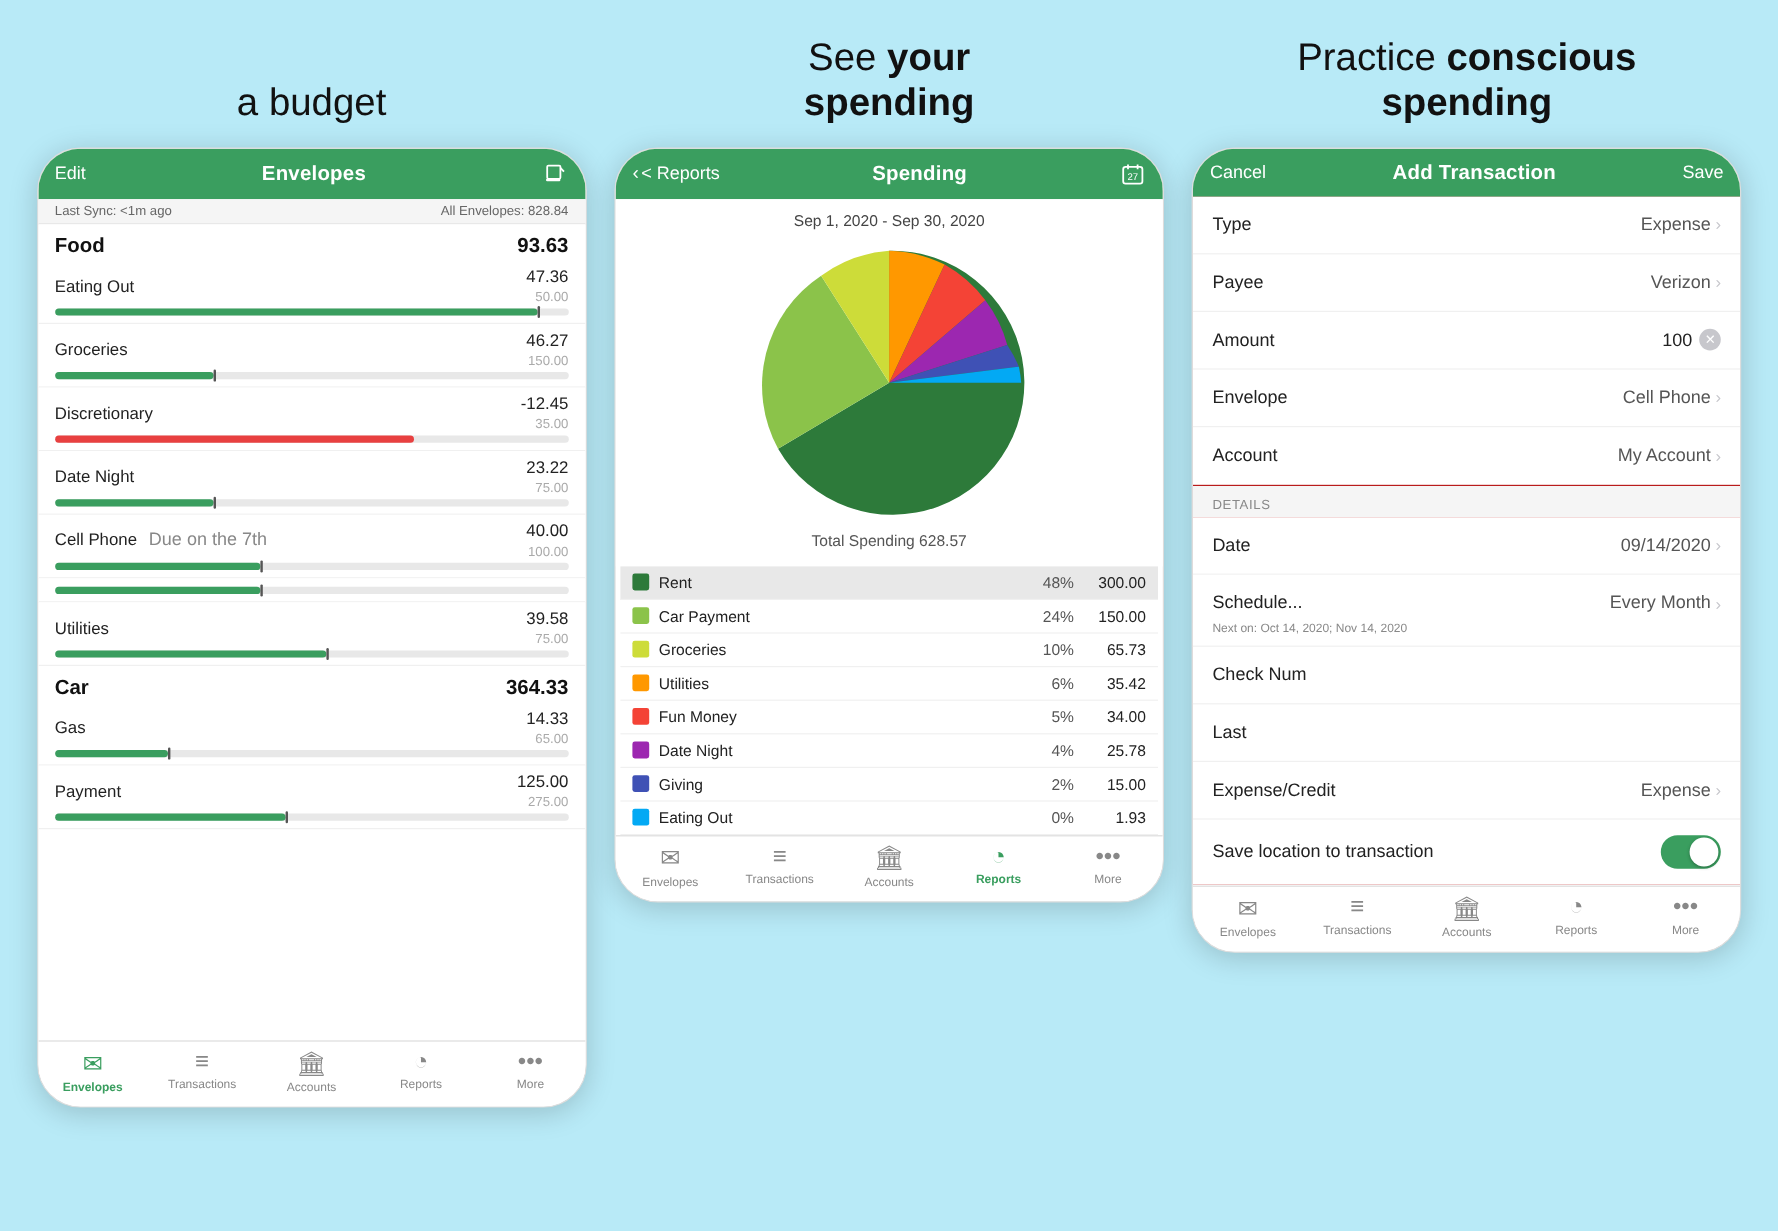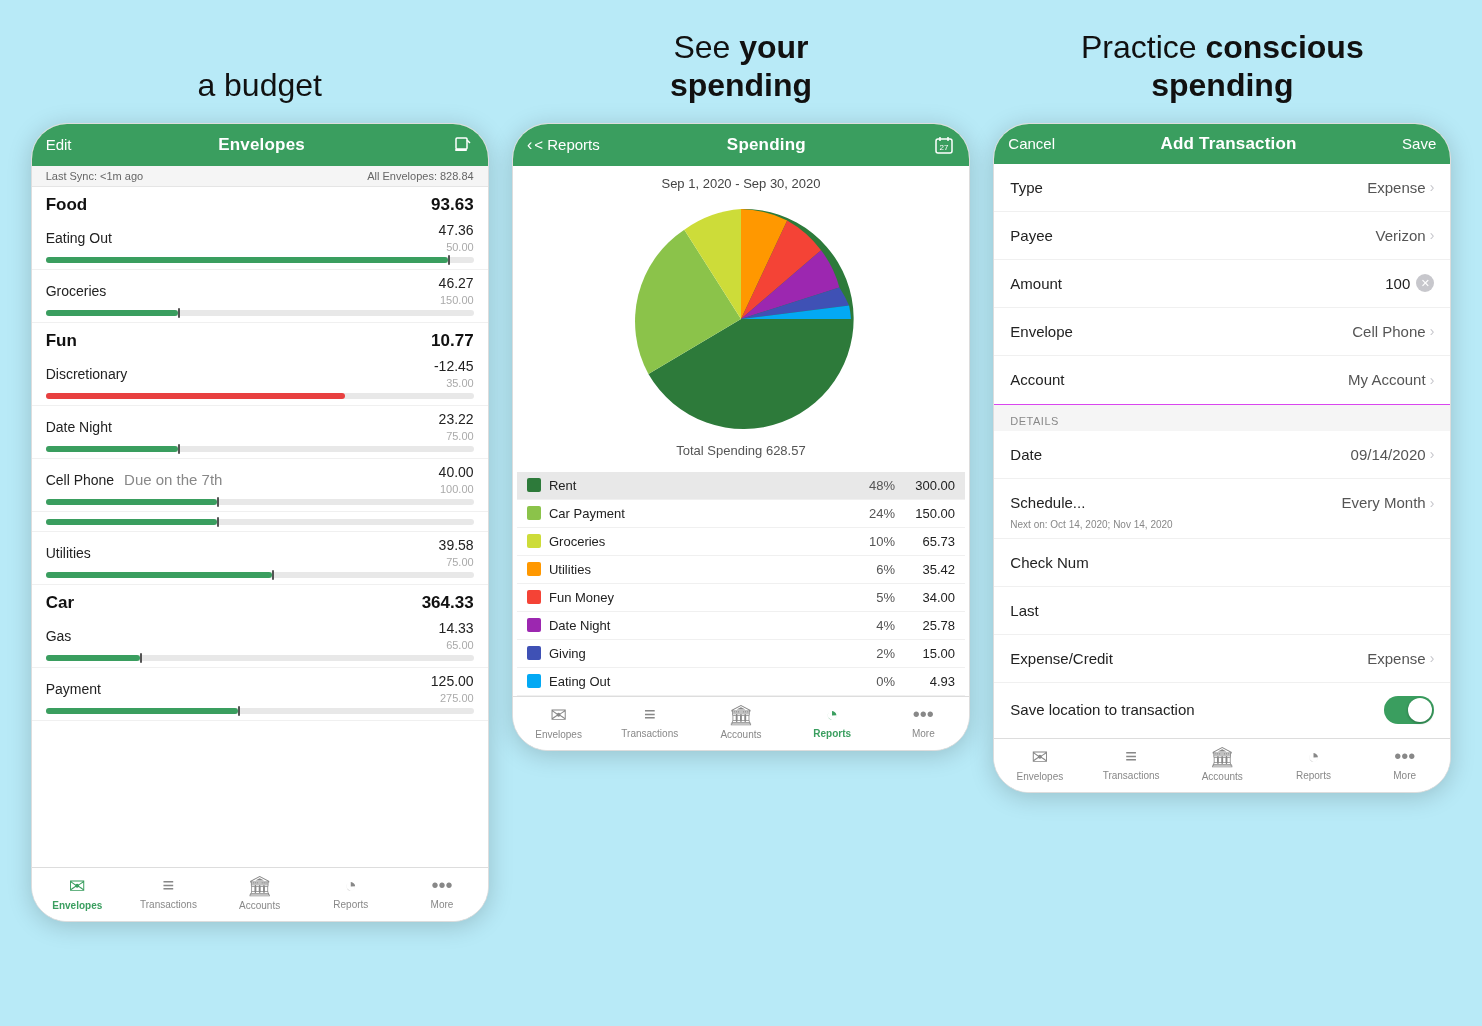--- a/index.html
+++ b/index.html
@@ -229,21 +229,21 @@
       border-radius: 2px;
       margin-right: 8px;
       flex-shrink: 0;
     }
     .spending-name { flex: 1; color: #222; }
     .spending-pct { width: 40px; color: #555; text-align: right; }
     .spending-amt { width: 60px; color: #222; text-align: right; font-weight: 500; }
 
     
     .form-body {
-      background: #d946ef;
+      background: #b91c1c;
       flex: 1;
     }
     .form-section {
       background: white;
       margin-bottom: 1px;
     }
     .form-row {
       display: flex;
       align-items: center;
       justify-content: space-between;
@@ -365,24 +365,20 @@
         <div class="env-item-row">
           <span class="env-item-name">Groceries</span>
           <span class="env-item-amount">46.27<br><span class="env-item-budget">150.00</span></span>
         </div>
         <div class="progress-track">
           <div class="progress-fill" style="width:31%"></div>
           <div class="progress-marker" style="left:31%"></div>
         </div>
       </div>
 
-      <div class="env-group-header">
-        <span>Fun</span>
-        <span>10.77</span>
-      </div>
       <div class="env-item">
         <div class="env-item-row">
           <span class="env-item-name">Discretionary</span>
           <span class="env-item-amount">-12.45<br><span class="env-item-budget">35.00</span></span>
         </div>
         <div class="progress-track">
           <div class="progress-fill red" style="width:70%"></div>
         </div>
       </div>
       <div class="env-item">
@@ -564,21 +560,21 @@
       <div class="spending-row">
         <div class="spending-swatch" style="background:#3f51b5"></div>
         <span class="spending-name">Giving</span>
         <span class="spending-pct">2%</span>
         <span class="spending-amt">15.00</span>
       </div>
       <div class="spending-row">
         <div class="spending-swatch" style="background:#03a9f4"></div>
         <span class="spending-name">Eating Out</span>
         <span class="spending-pct">0%</span>
-        <span class="spending-amt">4.93</span>
+        <span class="spending-amt">1.93</span>
       </div>
     </div>
 
     <div class="tab-bar" style="margin-top:auto;">
       <div class="tab-item">
         <span class="tab-icon">✉</span>
         <span class="tab-label">Envelopes</span>
       </div>
       <div class="tab-item">
         <span class="tab-icon">≡</span>

